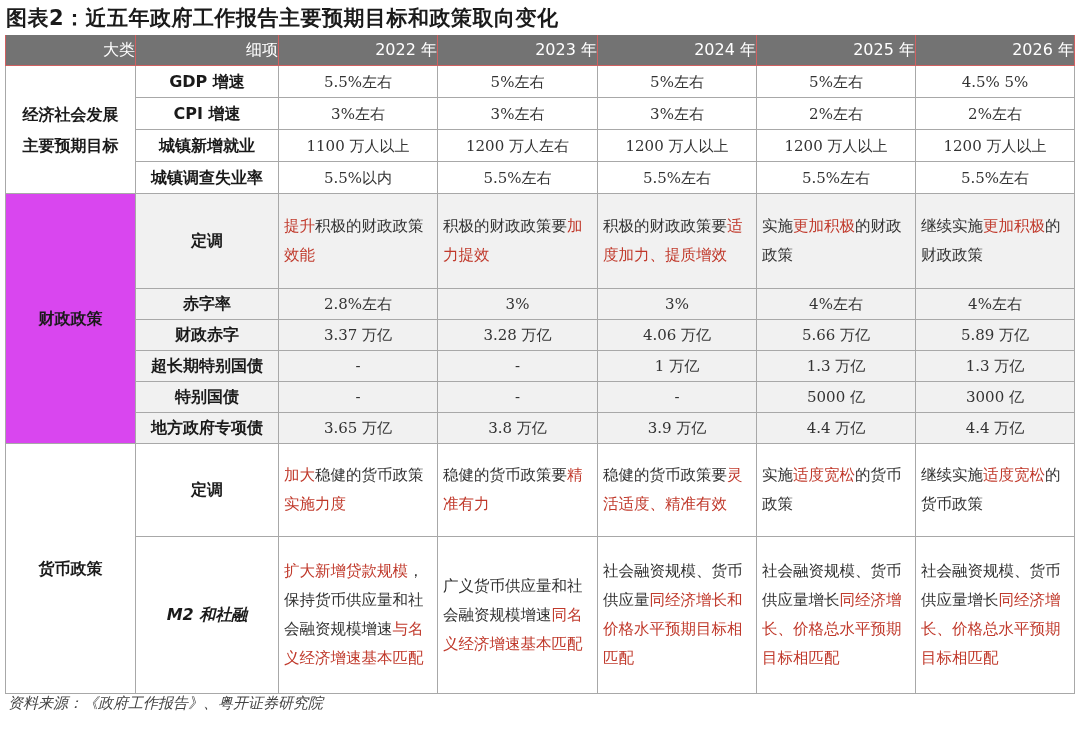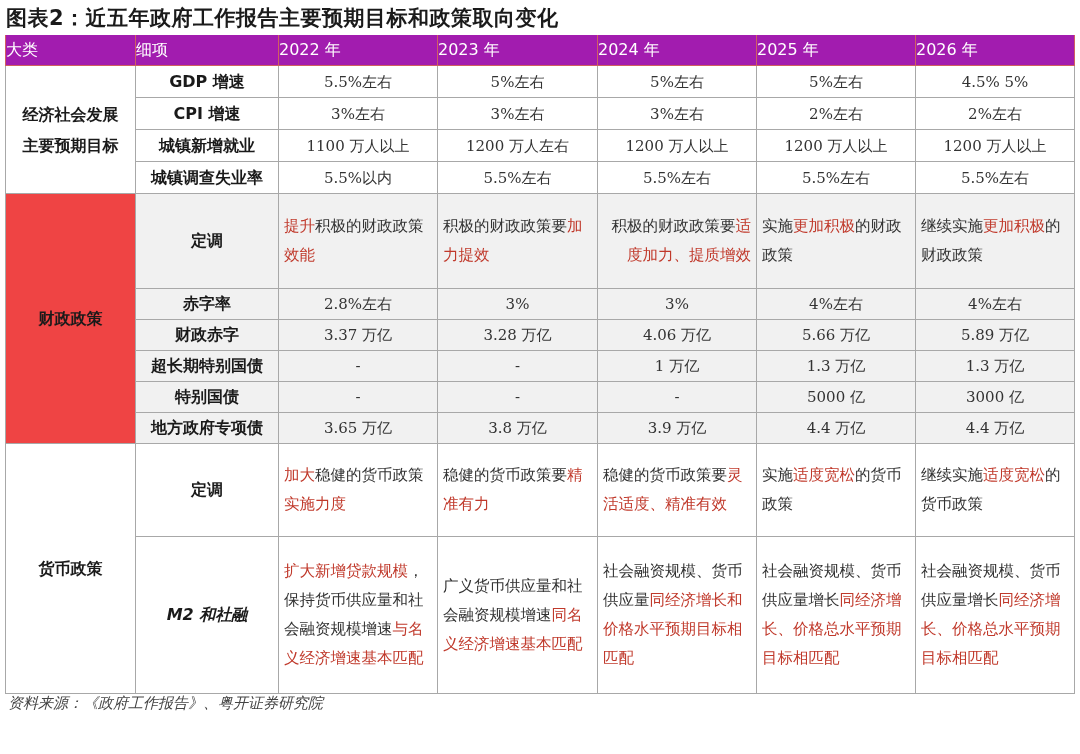--- a/index.html
+++ b/index.html
@@ -3,33 +3,33 @@
 <meta charset="utf-8">
 <style>
   html, body { margin:0; padding:0; background:#ffffff; }
   body { width:1080px; height:754px; position:relative; overflow:hidden;
          font-family: "DejaVu Serif", "Liberation Serif", serif; color:#222; }
   .title { position:absolute; left:6px; top:4px; font-size:21px; font-weight:bold;
            letter-spacing:0.5px; color:#1a1a1a; font-family:"DejaVu Sans","Liberation Sans",sans-serif; }
   table { position:absolute; left:5px; top:35px; border-collapse:collapse; table-layout:fixed; width:1069px; }
   col.c0 { width:130px; } col.c1 { width:143px; } col.c2 { width:159px; }
   col.c3 { width:160px; } col.c4 { width:159px; } col.c5 { width:159px; } col.c6 { width:159px; }
-  th { background:#a21caf; color:#ffffff; font-weight:normal; font-size:16px; height:30px;
-       border:1px solid #d06060; border-top:none; text-align:left; padding:0;
+  th { background:#737373; color:#ffffff; font-weight:normal; font-size:16px; height:30px;
+       border:1px solid #d06060; border-top:none; text-align:right; padding:0;
        font-family:"DejaVu Sans","Liberation Sans",sans-serif; }
   td { border:1px solid #a8a8a8; text-align:center; padding:0 4px; font-size:15px;
        color:#333; line-height:22px; }
   td.cat { font-weight:bold; font-size:16px; line-height:31px; color:#1a1a1a;
            font-family:"DejaVu Sans","Liberation Sans",sans-serif; }
   td.item { font-weight:bold; font-size:16px; color:#1a1a1a;
             font-family:"DejaVu Sans","Liberation Sans",sans-serif; }
   td.txt { text-align:left; line-height:29px; padding:2px 5px; font-size:15.5px; }
   tr.econ td { height:31px;margin-top:32px; }
   tr.fisc td { background:#f1f1f1; height:30px; }
-  tr.fisc td.cat { background:#ef4444; }
+  tr.fisc td.cat { background:#d946ef; }
   tr.mon td { background:#ffffff; }
   .hl { color:#c0392b; }
   .src { position:absolute; left:8px; top:694px; font-size:15px; font-style:italic; color:#444; }
 </style>
 </head>
 <body>
 
 <div class="title">图表2：近五年政府工作报告主要预期目标和政策取向变化</div>
 
 <table>
@@ -88,21 +88,21 @@
         <td>5.5%左右</td>
         <td>5.5%左右</td>
         <td>5.5%左右</td>
         <td>5.5%左右</td>
       </tr>
       <tr class="fisc">
         <td class="cat" rowspan="6">财政政策</td>
         <td class="item" style="height: 90px;">定调</td>
         <td class="txt" style="height: 90px;"><span class="hl">提升</span><span>积极的财政政策</span><span class="hl">效能</span></td>
         <td class="txt" style="height: 90px;"><span>积极的财政政策要</span><span class="hl">加力提效</span></td>
-        <td class="txt" style="height: 90px; text-align: right;"><span>积极的财政政策要</span><span class="hl">适度加力、提质增效</span></td>
+        <td class="txt" style="height: 90px;"><span>积极的财政政策要</span><span class="hl">适度加力、提质增效</span></td>
         <td class="txt" style="height: 90px;"><span>实施</span><span class="hl">更加积极</span><span>的财政政策</span></td>
         <td class="txt" style="height: 90px;"><span>继续实施</span><span class="hl">更加积极</span><span>的财政政策</span></td>
       </tr>
       <tr class="fisc">
         <td class="item">赤字率</td>
         <td>2.8%左右</td>
         <td>3%</td>
         <td>3%</td>
         <td>4%左右</td>
         <td>4%左右</td>

